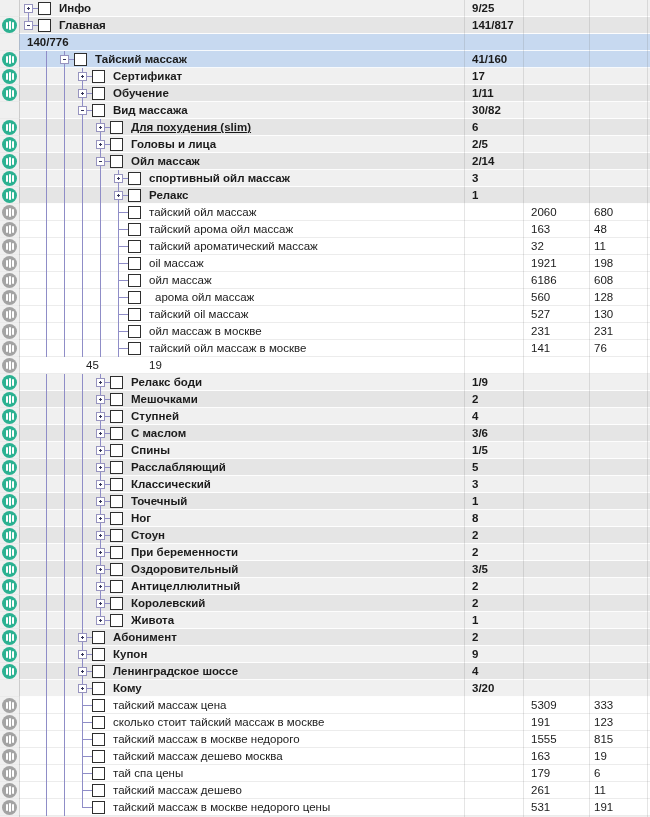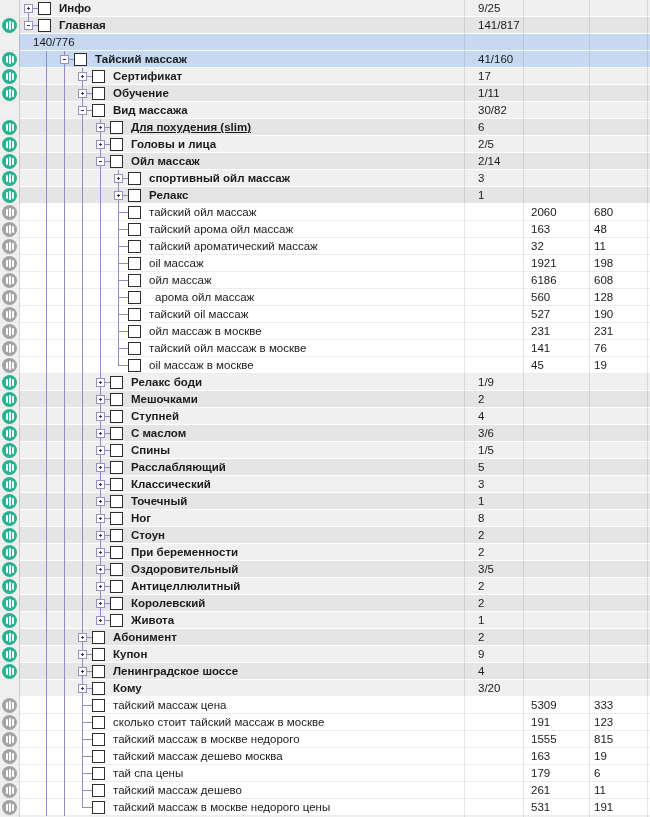--- a/index.html
+++ b/index.html
@@ -13,21 +13,21 @@
   .gutter{
     width:19px;flex:none;position:relative;box-sizing:border-box;
     background:#f0f0f0;border-bottom:1px solid #eaeaea;
   }
   .main{flex:1;display:flex;height:17px;box-sizing:border-box;border-bottom:1px solid rgba(255,255,255,.9);}
   .bg-a .main{background:#f0f0f0;}
   .bg-b .main{background:#e5e5e5;}
   .bg-leaf .main{background:#ffffff;border-bottom:1px solid #ececec;}
   .bg-sel .main{background:#c7d9f0;border-bottom:1px solid rgba(255,255,255,.85);}
   .tree{width:445px;flex:none;position:relative;box-sizing:border-box;overflow:visible;}
-  .count{width:59px;flex:none;box-sizing:border-box;padding-left:14px;line-height:16px;font-weight:normal;}
+  .count{width:59px;flex:none;box-sizing:border-box;padding-left:8px;line-height:16px;font-weight:bold;}
   .f1{width:66px;flex:none;box-sizing:border-box;padding-left:8px;line-height:16px;}
   .f2{width:58px;flex:none;box-sizing:border-box;padding-left:5px;line-height:16px;}
   .vline{position:absolute;width:1px;background:#8f8dc7;}
   .tick{position:absolute;height:1px;background:#8f8dc7;top:8px;}
   .toggle{
     position:absolute;width:9px;height:9px;top:4px;box-sizing:border-box;
     background:#fff;border:1px solid #9794bf;cursor:pointer;
   }
   .toggle .h{position:absolute;left:2px;top:3px;width:3px;height:1px;background:#33335a;}
   .toggle .vv{position:absolute;left:3px;top:2px;width:1px;height:3px;background:#33335a;}
@@ -490,21 +490,21 @@
           <div class="vline" style="left: 45px; top: 0px; height: 17px;"></div>
           <div class="vline" style="left: 63px; top: 0px; height: 17px;"></div>
           <div class="vline" style="left: 81px; top: 0px; height: 17px;"></div>
           <div class="vline" style="left: 99px; top: 0px; height: 17px;"></div>
           <div class="tick" style="left: 99px; width: 10px;"></div>
           <div class="cb" style="left: 109px;"></div>
           <span class="lbl" style="left: 130px;">тайский oil массаж</span>
         </div>
         <div class="count"></div>
         <div class="f1">527</div>
-        <div class="f2">190</div>
+        <div class="f2">130</div>
       </div>
     </div>
     <div class="row bg-leaf">
       <div class="gutter">
         <span class="circle gray">
           <i class="b1"></i>
           <i class="b2"></i>
           <i class="b3"></i>
         </span>
       </div>
@@ -550,30 +550,20 @@
     </div>
     <div class="row bg-leaf">
       <div class="gutter">
         <span class="circle gray">
           <i class="b1"></i>
           <i class="b2"></i>
           <i class="b3"></i>
         </span>
       </div>
       <div class="main">
-        <div class="tree">
-          <div class="vline" style="left: 27px; top: 0px; height: 17px;"></div>
-          <div class="vline" style="left: 45px; top: 0px; height: 17px;"></div>
-          <div class="vline" style="left: 63px; top: 0px; height: 17px;"></div>
-          <div class="vline" style="left: 81px; top: 0px; height: 17px;"></div>
-          <div class="vline" style="left: 99px; top: 0px; height: 8px;"></div>
-          <div class="tick" style="left: 99px; width: 10px;"></div>
-          <div class="cb" style="left: 109px;"></div>
-          <span class="lbl" style="left: 130px;">oil массаж в москве</span>
-        </div>
         <div class="count"></div>
         <div class="f1">45</div>
         <div class="f2">19</div>
       </div>
     </div>
     <div class="row bg-a b">
       <div class="gutter">
         <span class="circle teal">
           <i class="b1"></i>
           <i class="b2"></i>

